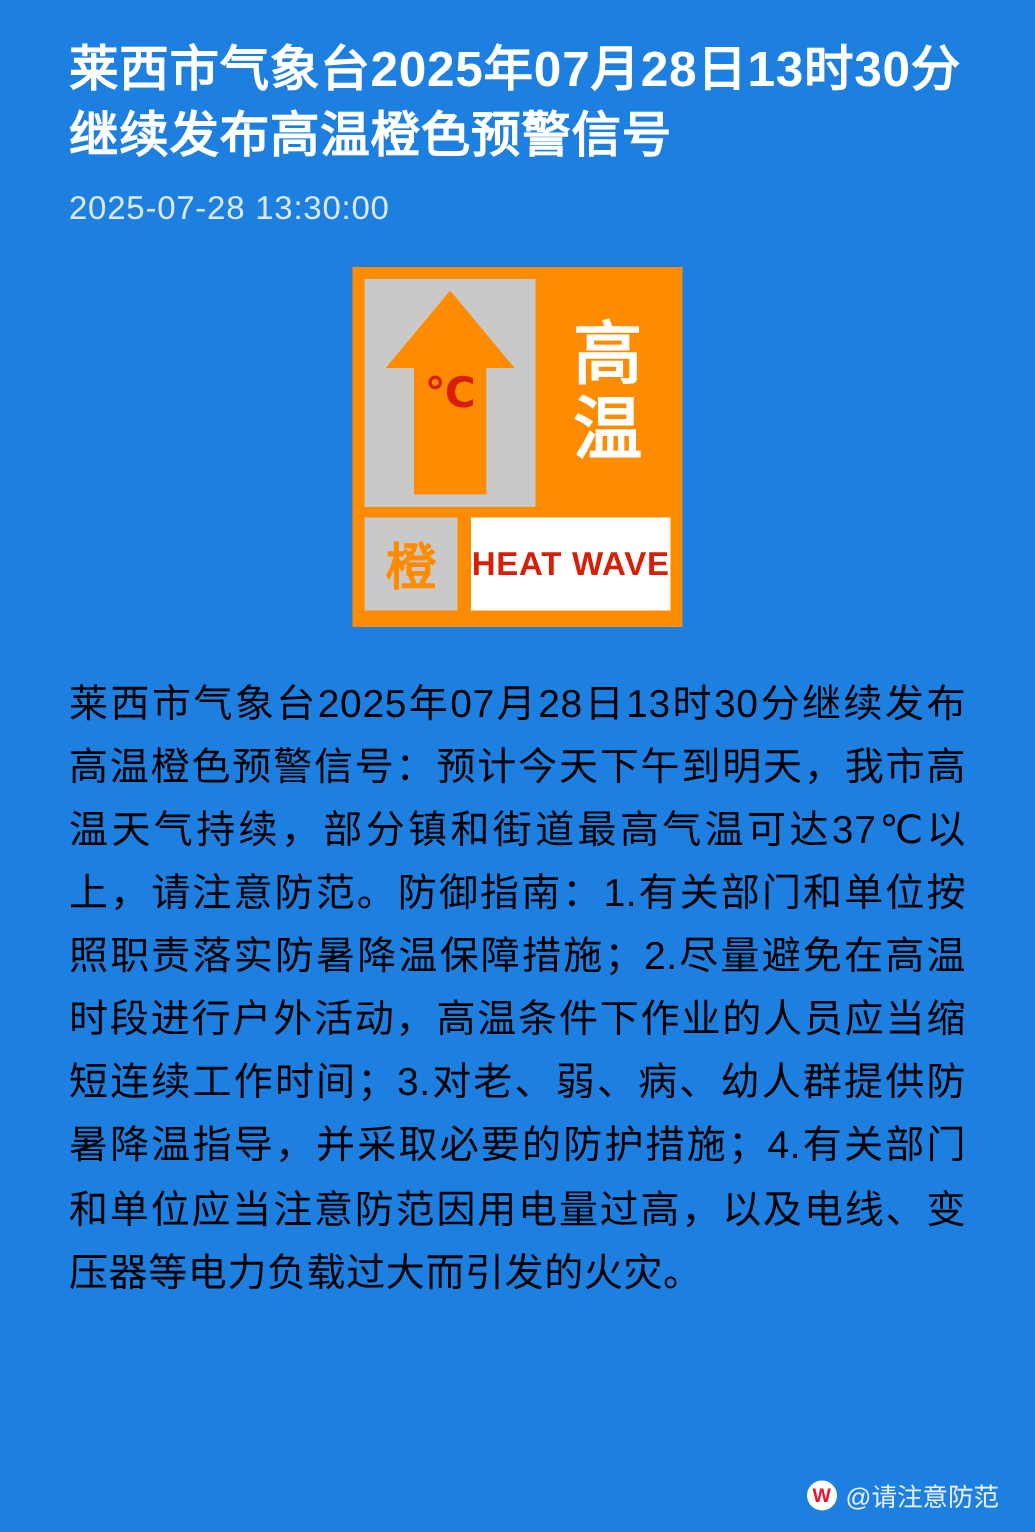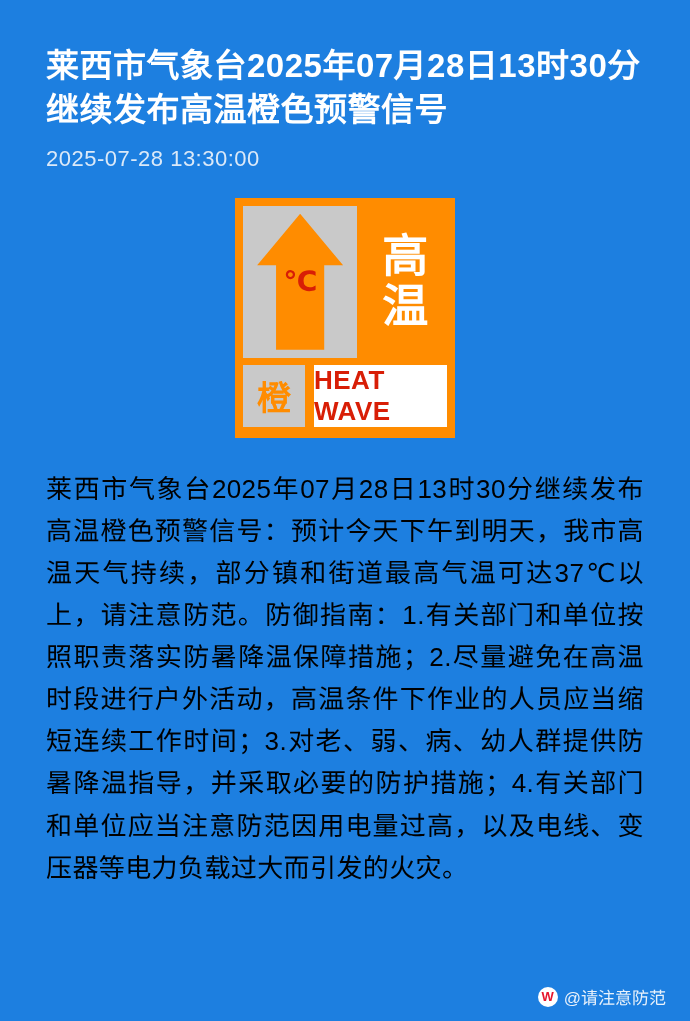--- a/index.html
+++ b/index.html
@@ -13,21 +13,21 @@
     font-family: "Liberation Sans", "DejaVu Sans", sans-serif;
     color: #ffffff;
     overflow: hidden;
     position: relative;
   }
   .page {
     position: relative;
     width: 690px;
     height: 1021px;
     box-sizing: border-box;
-    padding: 44px 46px 0 46px;
+    padding: 24px 46px 0 46px;
   }
   .headline {
     font-size: 33px;
     line-height: 1.32;
     font-weight: 700;
     letter-spacing: 0.5px;
     margin: 0 0 14px 0;
     color: #ffffff;
   }
   .timestamp {
@@ -115,21 +115,21 @@
     font-size: 34px;
     font-weight: 700;
   }
   .sign-en {
     flex: 1;
     background: #ffffff;
     display: flex;
     align-items: center;
     justify-content: center;
     color: #d81e06;
-    font-size: 26px;
+    font-size: 22px;
     font-weight: 700;
     letter-spacing: 0.5px;
   }
 
   
   .bodytext {
     font-size: 26px;
     line-height: 1.62;
     color: #000000;
     letter-spacing: 0.4px;

